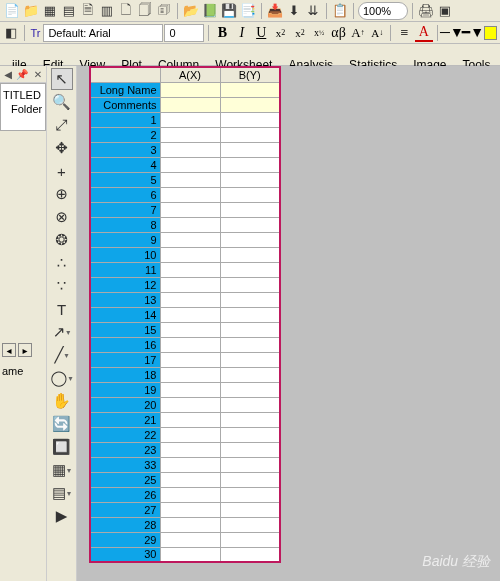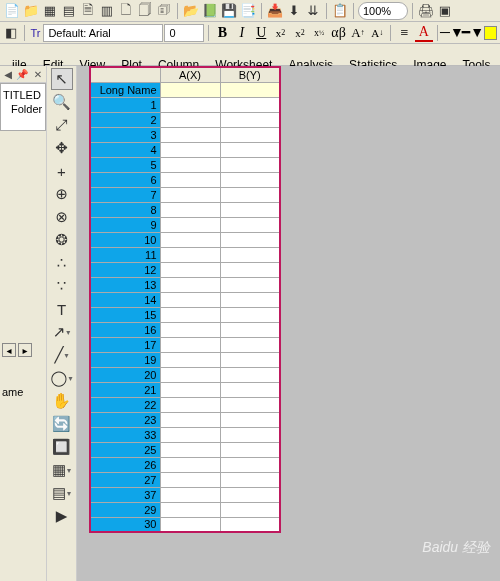--- a/index.html
+++ b/index.html
@@ -105,21 +105,21 @@
     padding: 2px;
     display: flex; gap: 2px;
   }
   .slider-row span {
     width: 14px; height: 14px; border: 1px solid #888;
     background: #ece9d8; font-size: 10px;
     display: flex; align-items: center; justify-content: center;
     cursor: pointer;
   }
   .name-box {
-    margin-top: 25px;
+    margin-top: 4px;
     padding: 2px;
     font-size: 11px;
     color: #000;
   }
 
   .tool-col {
     width: 30px;
     background: #ece9d8;
     border-right: 1px solid #ccc;
     display: flex;
@@ -178,21 +178,21 @@
     background: #ece9d8;
     width: 70px;
   }
   .worksheet .meta-row td.cell {
     background: #ffffd8;
   }
 
   .watermark {
     position: absolute;
     right: 10px;
-    bottom: 24px;
+    bottom: 10px;
     color: rgba(255,255,255,0.7);
     font-size: 14px;
     font-style: italic;
     pointer-events: none;
   }
 </style>
 </head>
 <body>
 
 <div class="toolbar-row">
@@ -313,20 +313,25 @@
         <th class="colhead">A(X)</th>
         <th class="colhead">B(Y)</th>
       </tr>
       </tbody>
         <tbody id="sheet-body">
           <tr class="meta-row">
             <th class="rowhead">Long Name</th>
             <td class="cell"></td>
             <td class="cell"></td>
           </tr>
+          <tr class="meta-row">
+            <th class="rowhead">Comments</th>
+            <td class="cell"></td>
+            <td class="cell"></td>
+          </tr>
           <tr>
             <th class="rowhead">1</th>
             <td></td>
             <td></td>
           </tr>
           <tr>
             <th class="rowhead">2</th>
             <td></td>
             <td></td>
           </tr>
@@ -399,20 +404,25 @@
             <th class="rowhead">16</th>
             <td></td>
             <td></td>
           </tr>
           <tr>
             <th class="rowhead">17</th>
             <td></td>
             <td></td>
           </tr>
           <tr>
+            <th class="rowhead">18</th>
+            <td></td>
+            <td></td>
+          </tr>
+          <tr>
             <th class="rowhead">19</th>
             <td></td>
             <td></td>
           </tr>
           <tr>
             <th class="rowhead">20</th>
             <td></td>
             <td></td>
           </tr>
           <tr>
@@ -444,21 +454,21 @@
             <th class="rowhead">26</th>
             <td></td>
             <td></td>
           </tr>
           <tr>
             <th class="rowhead">27</th>
             <td></td>
             <td></td>
           </tr>
           <tr>
-            <th class="rowhead">37</th>
+            <th class="rowhead">28</th>
             <td></td>
             <td></td>
           </tr>
           <tr>
             <th class="rowhead">29</th>
             <td></td>
             <td></td>
           </tr>
           <tr>
             <th class="rowhead">30</th>

